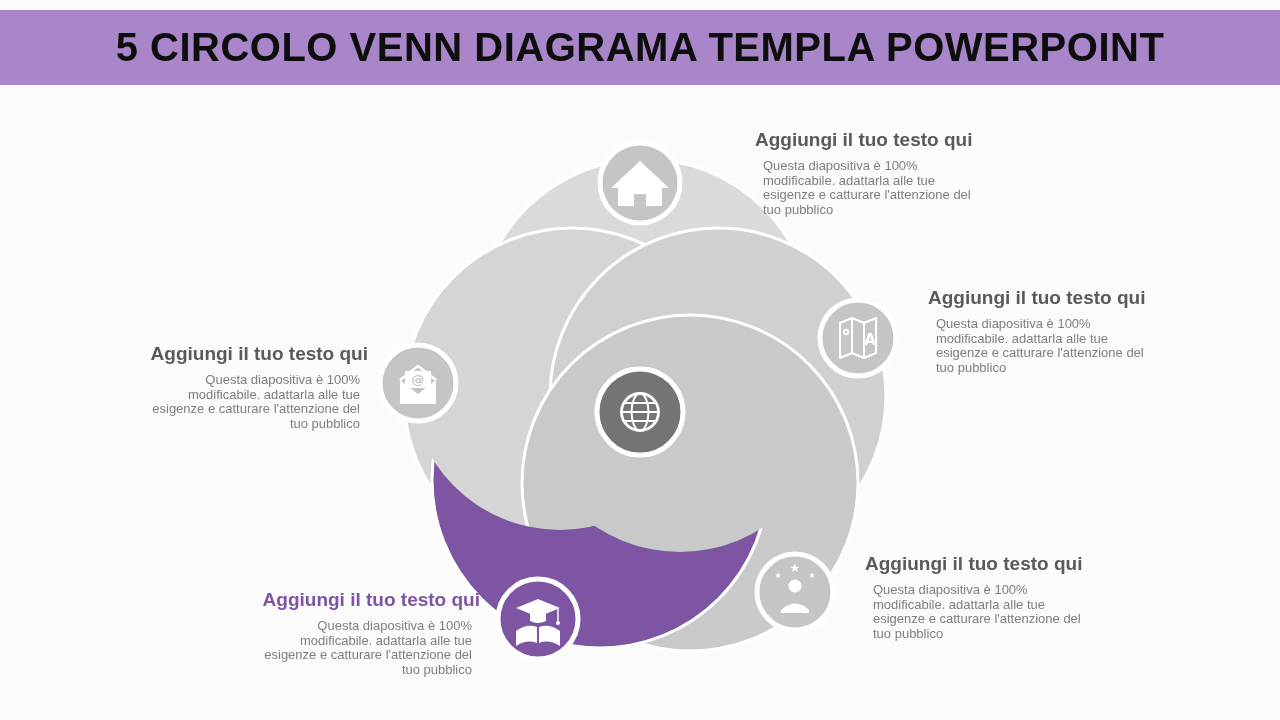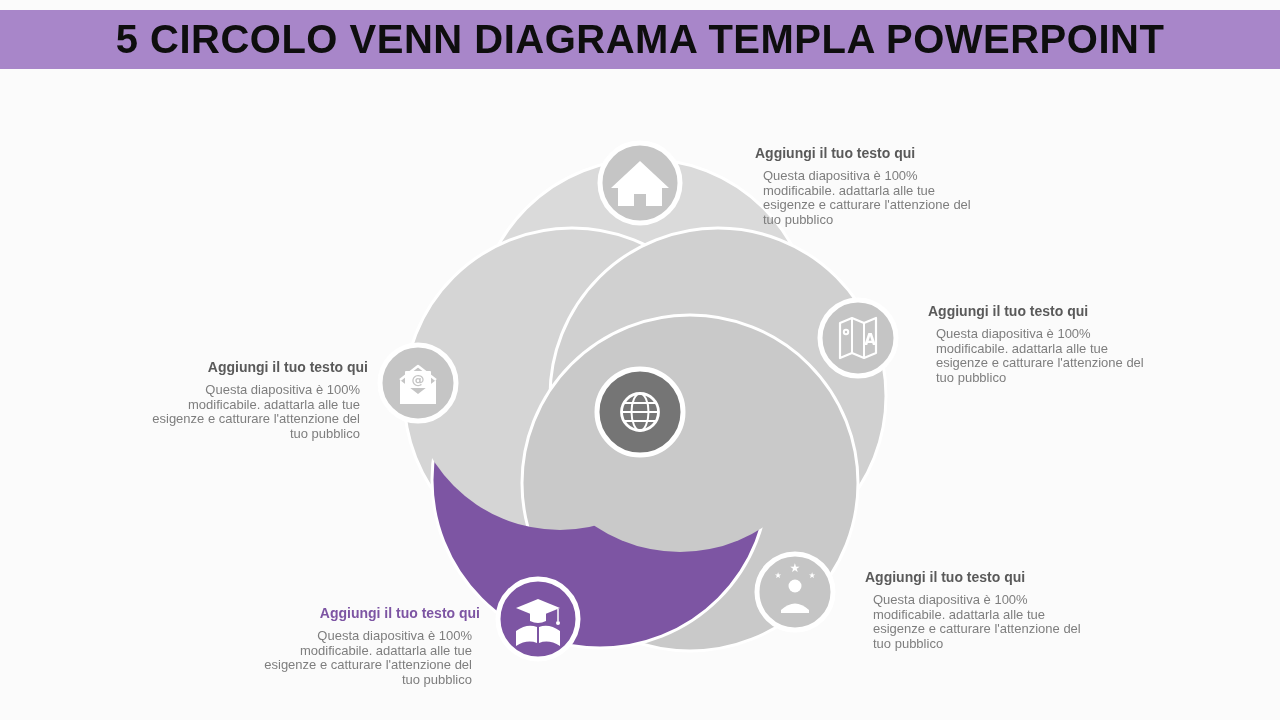--- a/index.html
+++ b/index.html
@@ -2,32 +2,32 @@
 <html style="--page-bg: #fbfbfb; --header-bg: #a886c9; --accent: #7d55a3; --center-circle: #757575; --icon-circle-gray: #c5c5c5; --heading-gray: #5a5a5a; --body-gray: #7e7e7e; --petal-1: #dadada; --petal-2: #d0d0d0; --petal-3: #c9c9c9; --petal-4: #d5d5d5;"><head>
 <meta charset="utf-8">
 <style>
   html,body{margin:0;padding:0;background:#ffffff;}
   .stage{
     position:relative;width:1280px;height:720px;overflow:hidden;
     background:var(--page-bg,#fbfbfb);
     font-family:"Liberation Sans",sans-serif;
   }
   .banner{
-    position:absolute;left:0;top:10px;width:100%;height:59px;
+    position:absolute;left:0;top:10px;width:100%;height:75px;
     background:var(--header-bg,#a886c9);
     display:flex;align-items:center;justify-content:center;
   }
   .banner h1{
     margin:0;font-size:40px;font-weight:800;letter-spacing:.5px;color:#0e0e0e;
     font-family:"Liberation Sans",sans-serif;white-space:nowrap;
   }
   .diagram{position:absolute;left:0;top:0;width:1280px;height:720px;}
   .tblock{position:absolute;width:236px;}
   .tblock h2{
-    margin:16px 0 5px 0;font-size:14px;font-weight:bold;
+    margin:0 0 5px 0;font-size:19px;font-weight:bold;
     color:var(--heading-gray,#5a5a5a);
   }
   .tblock p{
     margin:8px;font-size:13px;line-height:1.13;
     color:var(--body-gray,#7e7e7e);
   }
   .tblock.align-right{text-align:right;}
   .tblock.purple h2{color:var(--accent,#7d55a3);}
 </style>
 </head>

